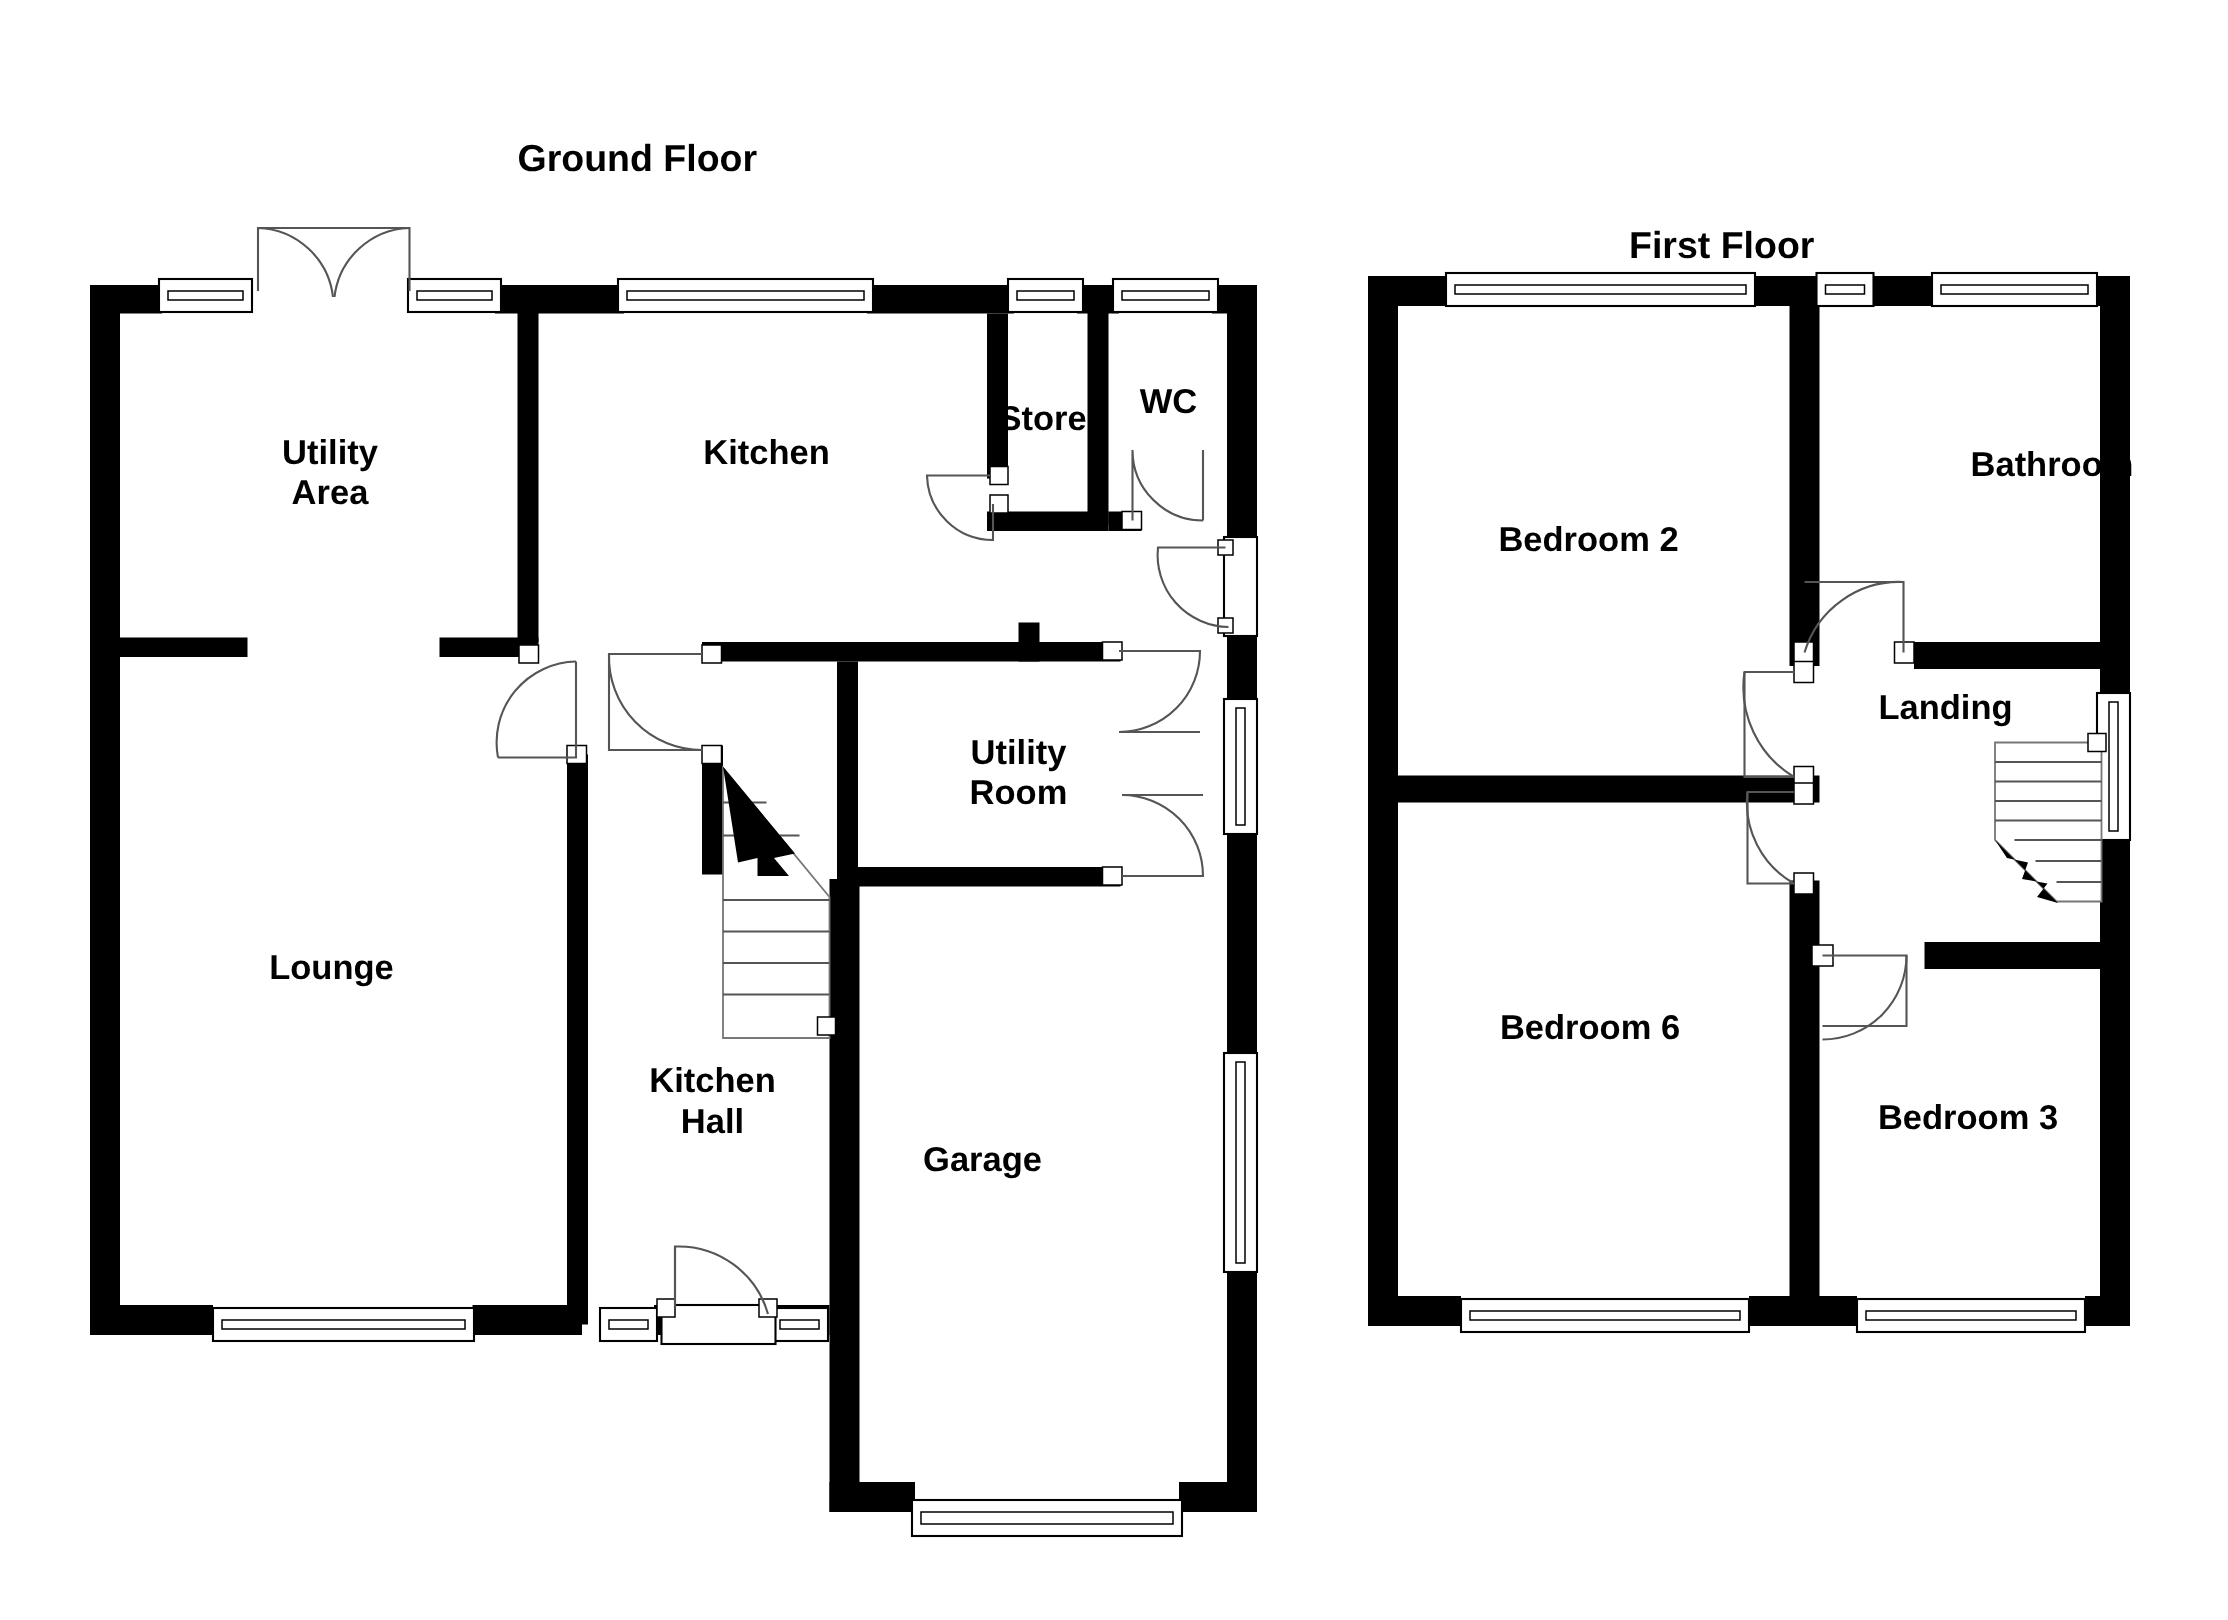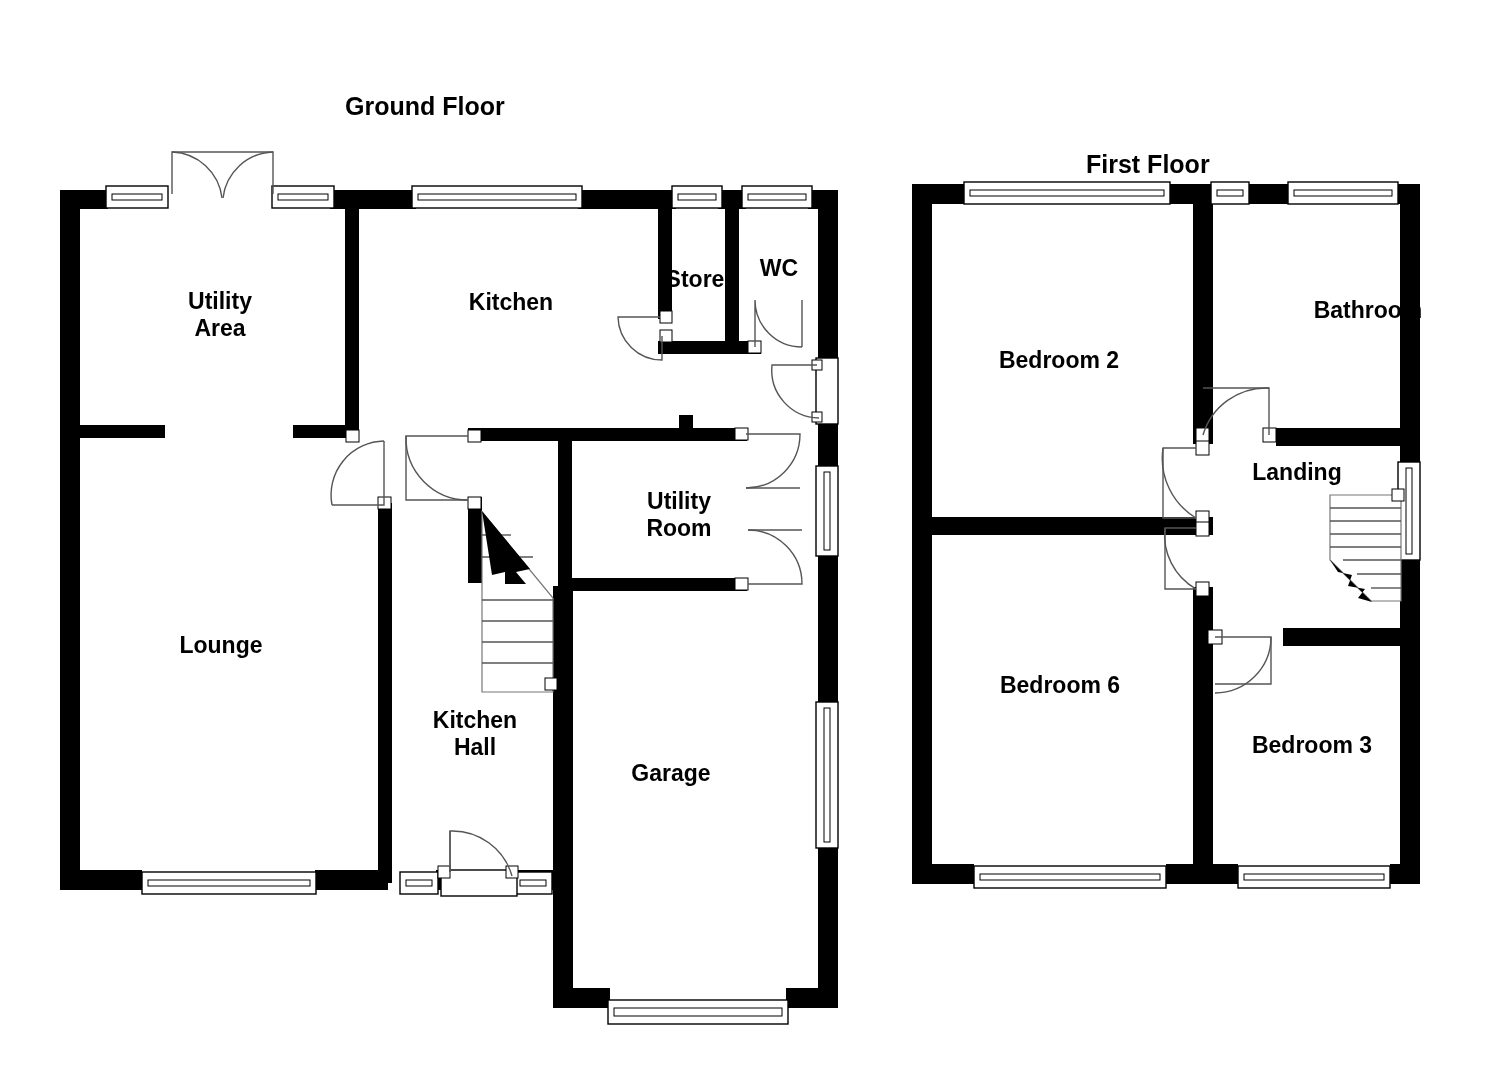--- a/index.html
+++ b/index.html
@@ -332,21 +332,21 @@
   <div class="room-label" style="left:779px; top:268px;">WC</div>
 
   <div class="room-label" style="left:221px; top:645px;">Lounge</div>
 
   <div class="room-label" style="left:679px; top:515px;text-align:center;">Utility
 Room</div>
 
   <div class="room-label" style="left:475px; top:734px;">Kitchen
 Hall</div>
 
-  <div class="room-label" style="left:671px; top:773px;">Garage</div>
+  <div class="room-label" style="left:655px; top:773px;">Garage</div>
 
   <div class="room-label" style="left:1059px; top:360px;">Bedroom 2</div>
 
   <div class="room-label" style="left:1368px; top:310px;">Bathroom</div>
 
   <div class="room-label" style="left:1297px; top:472px;">Landing</div>
 
   <div class="room-label" style="left:1060px; top:685px;">Bedroom 6</div>
 
   <div class="room-label" style="left:1312px; top:745px;">Bedroom 3</div>

